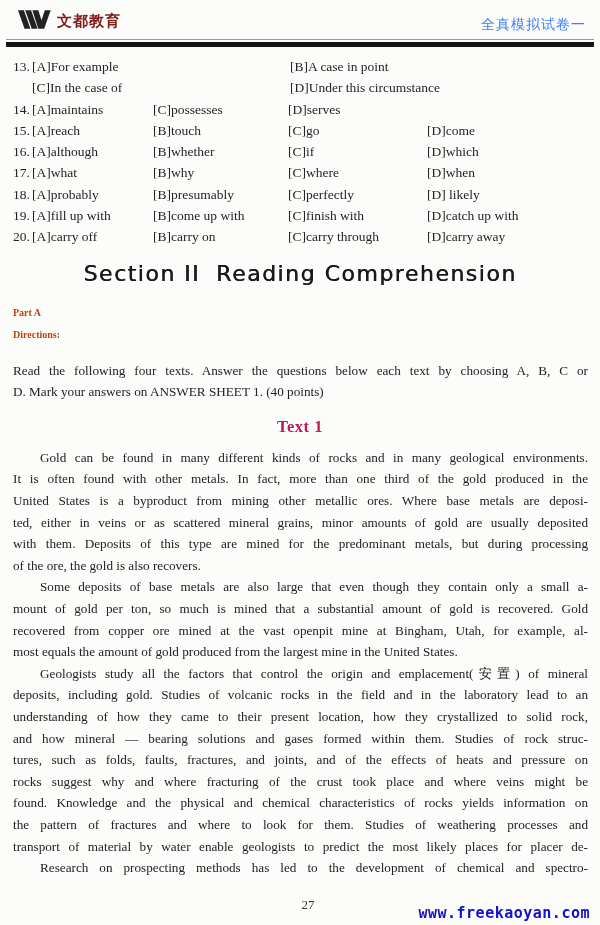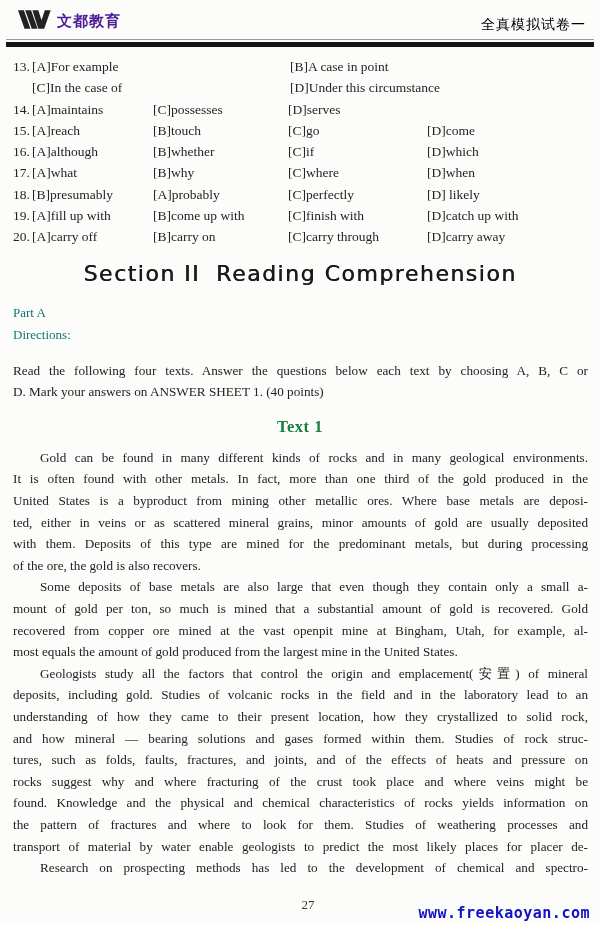--- a/index.html
+++ b/index.html
@@ -15,25 +15,25 @@
   }
   
   .header {
     display:flex; justify-content:space-between; align-items:flex-end;
     padding:9px 14px 0 18px;
   }
   .brand { display:flex; align-items:center; gap:5px; }
   .brand-logo { display:inline-block; }
   .brand-name {
     font-family:Liberation Sans, sans-serif;
-    font-size:15px; font-weight:bold; color:#4c1d95; letter-spacing:1px;
+    font-size:15px; font-weight:bold; color:#7f1d1d; letter-spacing:1px;
   }
   .edition {
     font-family:"DejaVu Sans","Liberation Sans",sans-serif;
-    font-size:14px; color:#000000; letter-spacing:1px;
+    font-size:14px; color:#3b82f6; letter-spacing:1px;
   }
   .rule-thin  { height:1px; background:#9a9a9a; margin:5px 6px 0 6px; }
   .rule-thick { height:5px; background:#151515; margin:2px 6px 0 6px; }
 
   
   .questions { margin:9px 12px 0 13px; }
   .qrow {
     display:grid;
     grid-template-columns:19px 121px 135px 139px 1fr;
     font-size:13.5px; line-height:21.3px; color:#242424;
@@ -47,35 +47,35 @@
     margin-top:13px;
     text-align:center;
     font-family:"DejaVu Sans","Liberation Sans",sans-serif;
     font-size:22px; color:#1a1a1a; letter-spacing:1.5px;
     text-shadow:0.5px 0 0 currentColor;
   }
   .section-title .gap { display:inline-block; width:16px; }
 
   
   .parta { margin:16px 12px 0 13px; }
-  .bold-line { font-weight:normal; font-size:13px; line-height:22px; color:#0f766e; }
+  .bold-line { font-weight:bold; font-size:10px; line-height:22px; color:#c2410c; }
   .dir-lines { margin-top:14px; }
 
   
   .tl {
     font-size:13.2px; line-height:21.6px; color:#222;
     text-align:justify; text-align-last:justify;
   }
   .tl.last { text-align-last:left; }
   .tl.first { text-indent:27px; }
 
   
   .text1-title {
     margin-top:14px; text-align:center;
-    font-weight:bold; font-size:16.5px; color:#15803d; letter-spacing:0.5px;
+    font-weight:bold; font-size:16.5px; color:#be185d; letter-spacing:0.5px;
   }
   .passage { margin:10px 12px 0 13px; }
 
   
   .page-number {
     position:absolute; bottom:12px; left:16px; right:0;
     text-align:center; font-size:13px; color:#333;
   }
   .watermark {
     position:absolute; right:10px; bottom:3px;
@@ -138,22 +138,22 @@
       </div>
       <div class="qrow">
         <span class="qnum">17.</span>
         <span class="qopt">[A]what</span>
         <span class="qopt">[B]why</span>
         <span class="qopt">[C]where</span>
         <span class="qopt">[D]when</span>
       </div>
       <div class="qrow">
         <span class="qnum">18.</span>
+        <span class="qopt">[A]probably</span>
         <span class="qopt">[B]presumably</span>
-        <span class="qopt">[A]probably</span>
         <span class="qopt">[C]perfectly</span>
         <span class="qopt">[D] likely</span>
       </div>
       <div class="qrow">
         <span class="qnum">19.</span>
         <span class="qopt">[A]fill up with</span>
         <span class="qopt">[B]come up with</span>
         <span class="qopt">[C]finish with</span>
         <span class="qopt">[D]catch up with</span>
       </div>

